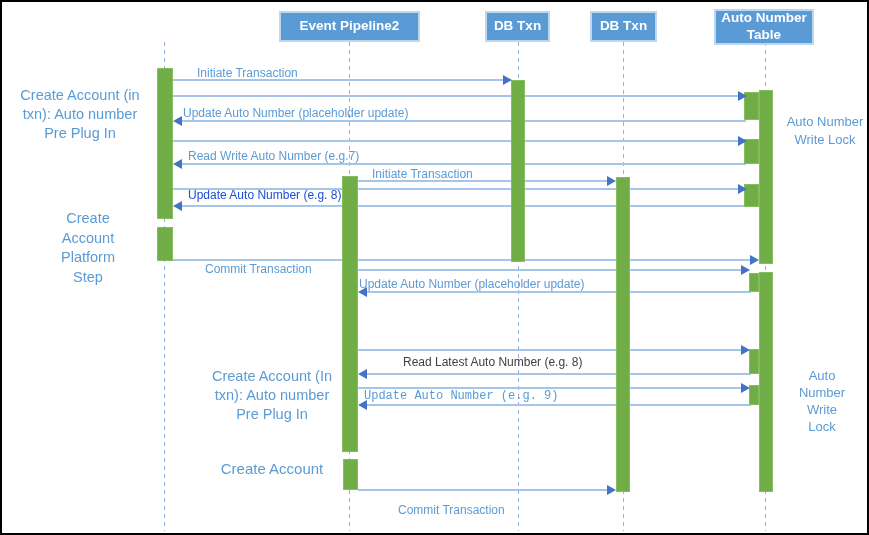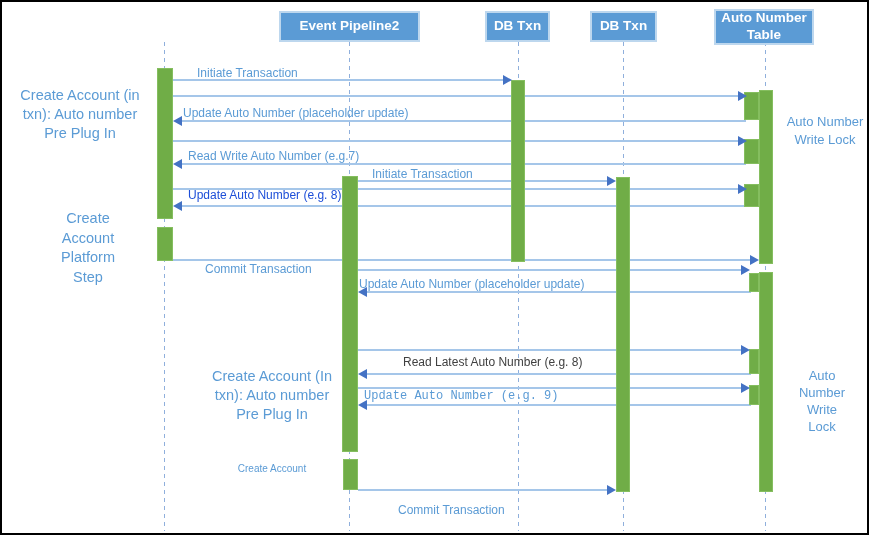--- a/index.html
+++ b/index.html
@@ -111,21 +111,21 @@
       <div>Create</div>
       <div>Account</div>
       <div>Platform</div>
       <div>Step</div>
     </div>
     <div class="side-label" style="left: 160px; top: 365px; width: 220px; color: rgb(91, 155, 213); font-size: 14.5px; line-height: 19px;">
       <div>Create Account (In</div>
       <div>txn): Auto number</div>
       <div>Pre Plug In</div>
     </div>
-    <div class="side-label" style="left: 160px; top: 457px; width: 220px; color: rgb(91, 155, 213); font-size: 10px; line-height: 19.5px;">
+    <div class="side-label" style="left: 160px; top: 457px; width: 220px; color: rgb(91, 155, 213); font-size: 15px; line-height: 19.5px;">
       <div>Create Account</div>
     </div>
     <div class="side-label" style="left: 713px; top: 111px; width: 220px; color: rgb(91, 155, 213); font-size: 13px; line-height: 18px;">
       <div>Auto Number</div>
       <div>Write Lock</div>
     </div>
     <div class="side-label" style="left: 710px; top: 365px; width: 220px; color: rgb(91, 155, 213); font-size: 13px; line-height: 17px;">
       <div>Auto</div>
       <div>Number</div>
       <div>Write</div>

